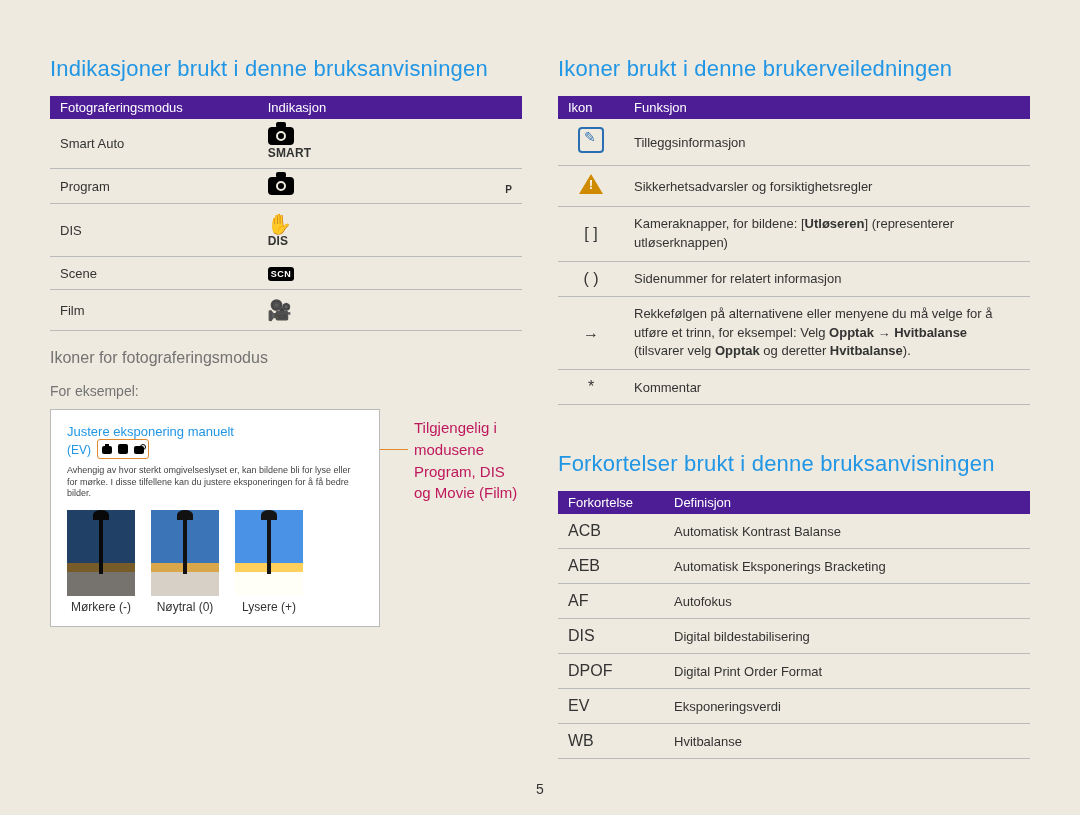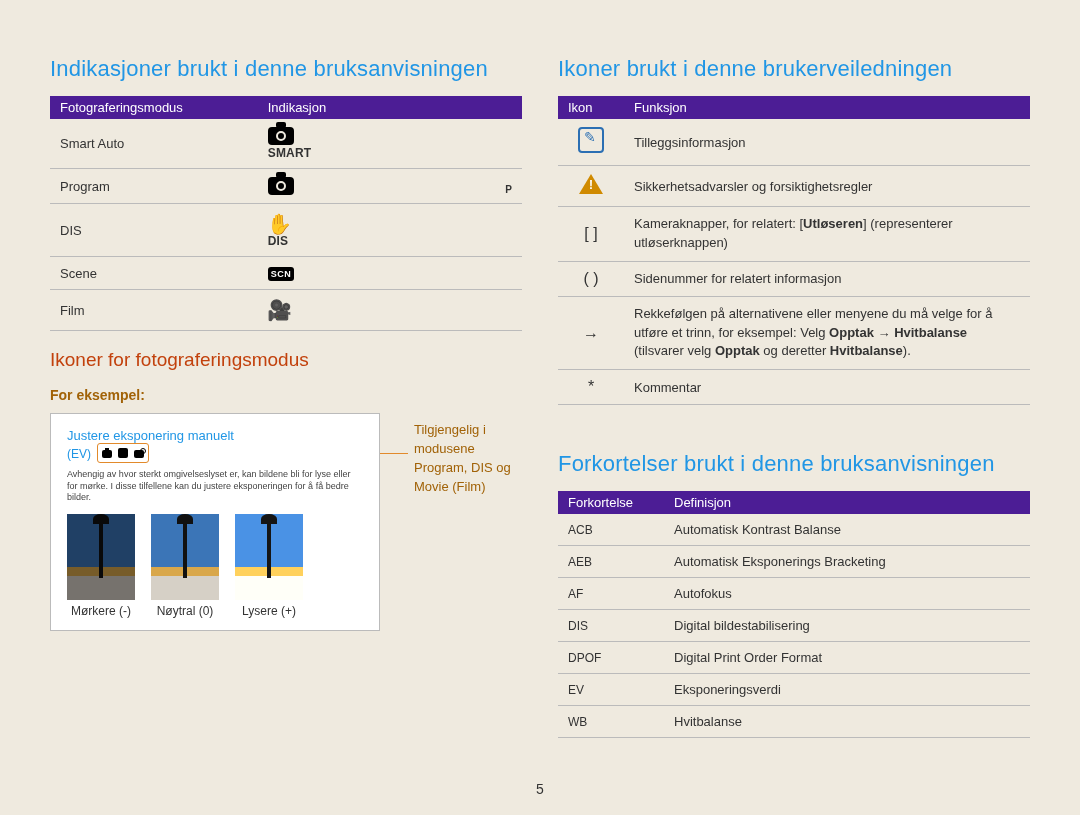--- a/index.html
+++ b/index.html
@@ -20,48 +20,48 @@
 .col-left{margin-right:22px}
 .col-right{}
 h2{
   font-size:22px;
   font-weight:400;
   color:#2196e5;
   margin:0 0 14px 0;
   letter-spacing:.2px;
 }
 h3{
-  font-size:19px;
-  font-weight:400;
-  color:#c2410c;
+  font-size:16px;
+  font-weight:400;
+  color:#737373;
   margin:18px 0 8px 0;
 }
 h4{
   font-size:14px;
-  font-weight:700;
-  color:#a16207;
+  font-weight:400;
+  color:#737373;
   margin:16px 0 10px 0;
 }
 p{margin:6px 0;line-height:1.45}
 table{width:100%;border-collapse:collapse;font-size:13px}
 th{
   background:#4c1d95;
   color:#fff;
   font-weight:400;
   text-align:left;
   padding:4px 10px;
 }
 td{
   padding:8px 10px;
   border-bottom:1px solid #bbb;
   vertical-align:middle;
 }
 .t-modes td:first-child{width:44%}
 .t-icons td:first-child{width:46px;text-align:center;font-size:16px}
-.t-abbr td:first-child{width:86px;font-size:12px}
+.t-abbr td:first-child{width:86px;font-size:16px}
 .icon-camera-shape{
   display:inline-block;width:26px;height:18px;background:#000;border-radius:4px;position:relative;
 }
 .icon-camera-shape:before{
   content:"";position:absolute;top:-5px;left:8px;width:10px;height:6px;background:#000;border-radius:2px;
 }
 .icon-camera-shape:after{
   content:"";position:absolute;top:4px;left:8px;width:10px;height:10px;border:2px solid #efeadf;border-radius:50%;box-sizing:border-box;
 }
 .sub{font-size:12px;font-weight:700;letter-spacing:.2px;display:block;margin-top:-2px}
@@ -116,21 +116,21 @@
 .lamp:before{
   content:"";position:absolute;top:-6px;left:-6px;width:16px;height:10px;background:#111;border-radius:50% 50% 0 0;
 }
 .thumb-label{font-size:12px;color:#333;margin-top:4px}
 .callout{
   display:flex;align-items:flex-start;
 }
 .callout-line{
   flex:0 0 28px;height:0;border-top:1px solid #e28a2b;margin-top:40px;
 }
-.callout-text{font-size:13px;color:#a16207;padding:8px 0 0 6px;line-height:1.45}
+.callout-text{font-size:15px;color:#be185d;padding:8px 0 0 6px;line-height:1.45}
 .inline-scn{
   display:inline-block;background:#000;color:#fff;font-size:8px;font-weight:700;padding:1px 2px;border-radius:2px;letter-spacing:.4px;vertical-align:1px;
 }
 .page-number{
   position:absolute;left:50%;transform:translateX(-50%);bottom:18px;font-size:14px;color:#333;
 }
 .ml-bold{font-weight:700}
 .brackets{font-family:Arial}
 .right-long-td{line-height:1.45}
 </style>
@@ -224,21 +224,21 @@
         <td><span class="icon-info"></span></td>
         <td>Tilleggsinformasjon</td>
       </tr>
       <tr>
         <td><span class="icon-warn"></span></td>
         <td>Sikkerhetsadvarsler og forsiktighetsregler</td>
       </tr>
       <tr>
         <td class="brackets">[  ]</td>
         <td class="right-long-td">
-          <span>Kameraknapper, for relatert: [</span><span class="ml-bold">Utløseren</span><span>] (representerer utløserknappen)</span>
+          <span>Kameraknapper, for bildene: [</span><span class="ml-bold">Utløseren</span><span>] (representerer utløserknappen)</span>
         </td>
       </tr>
       <tr>
         <td class="brackets">(  )</td>
         <td>Sidenummer for relatert informasjon</td>
       </tr>
       <tr>
         <td>→</td>
         <td class="right-long-td">
           <span>Rekkefølgen på alternativene eller menyene du må velge for å utføre et trinn, for eksempel: Velg </span><span class="ml-bold">Opptak</span><span> → </span><span class="ml-bold">Hvitbalanse</span><span> (tilsvarer velg </span><span class="ml-bold">Opptak</span><span> og deretter </span><span class="ml-bold">Hvitbalanse</span><span>).</span>

